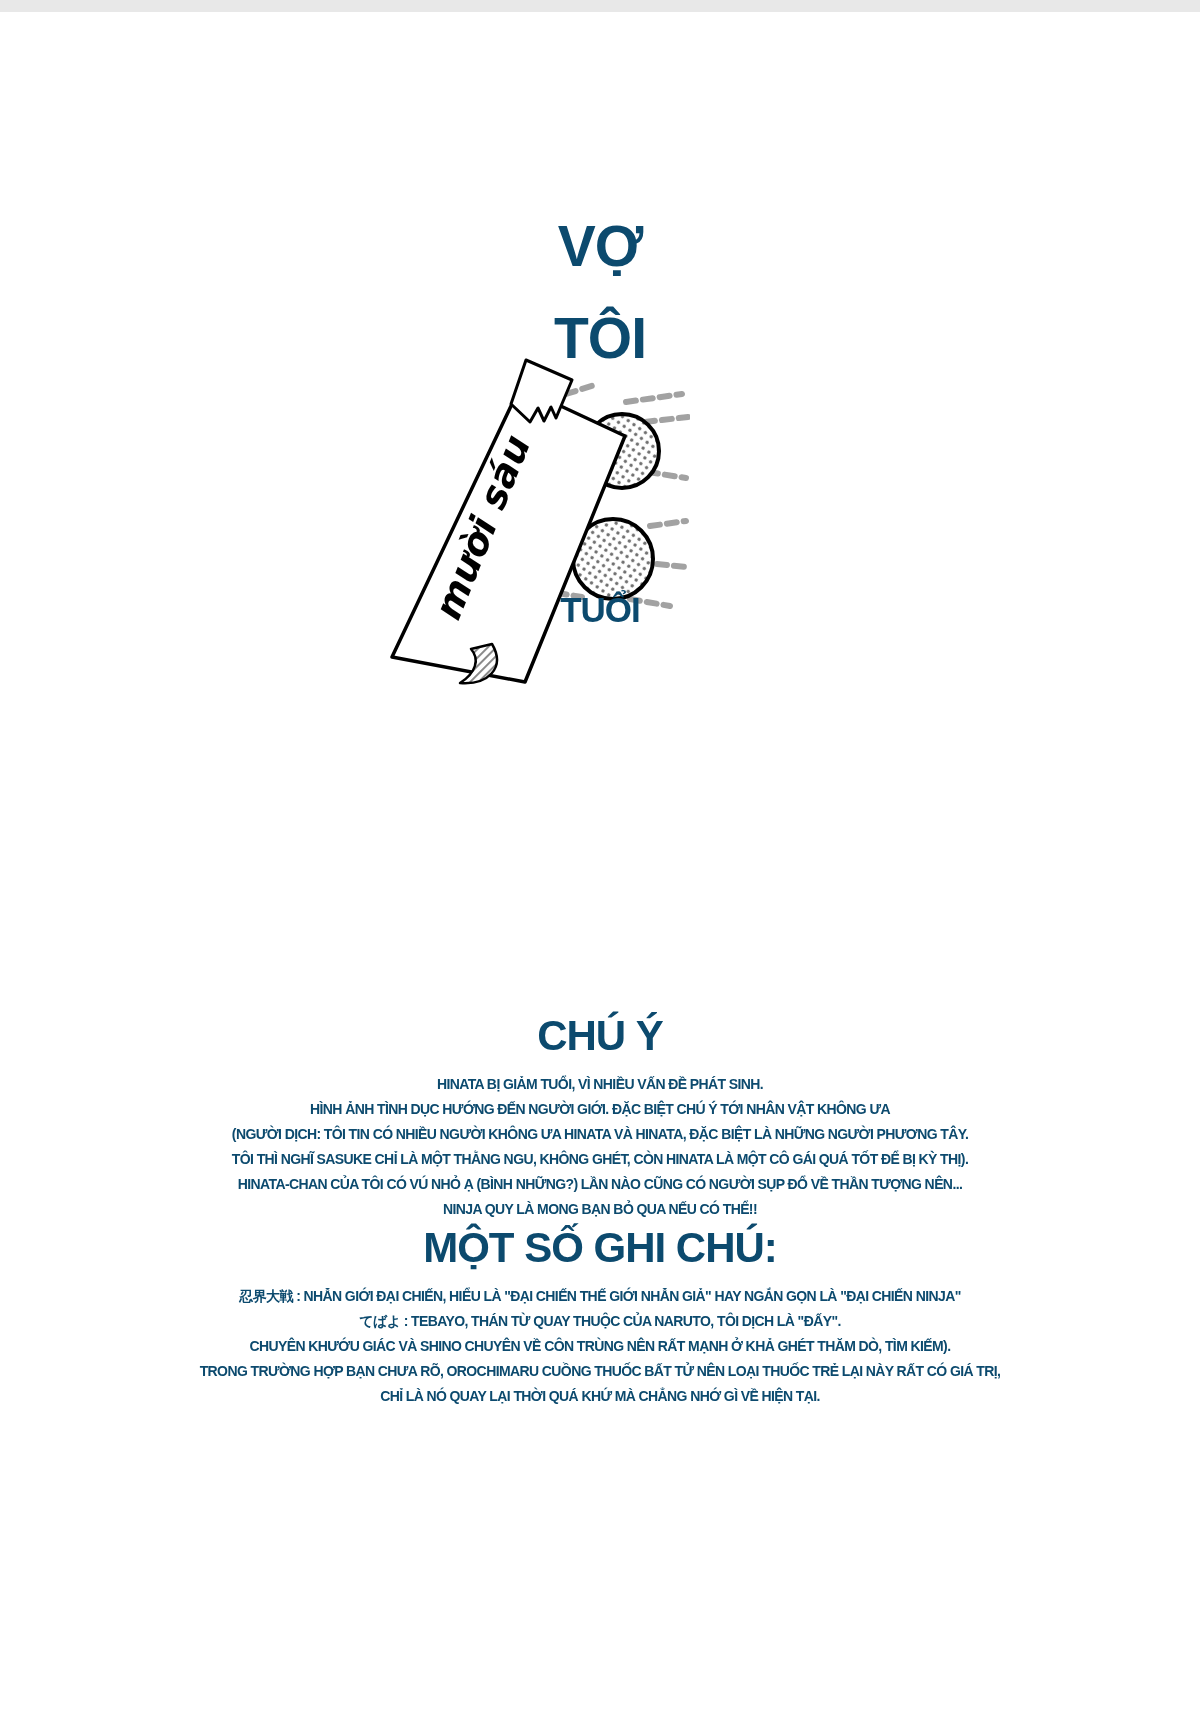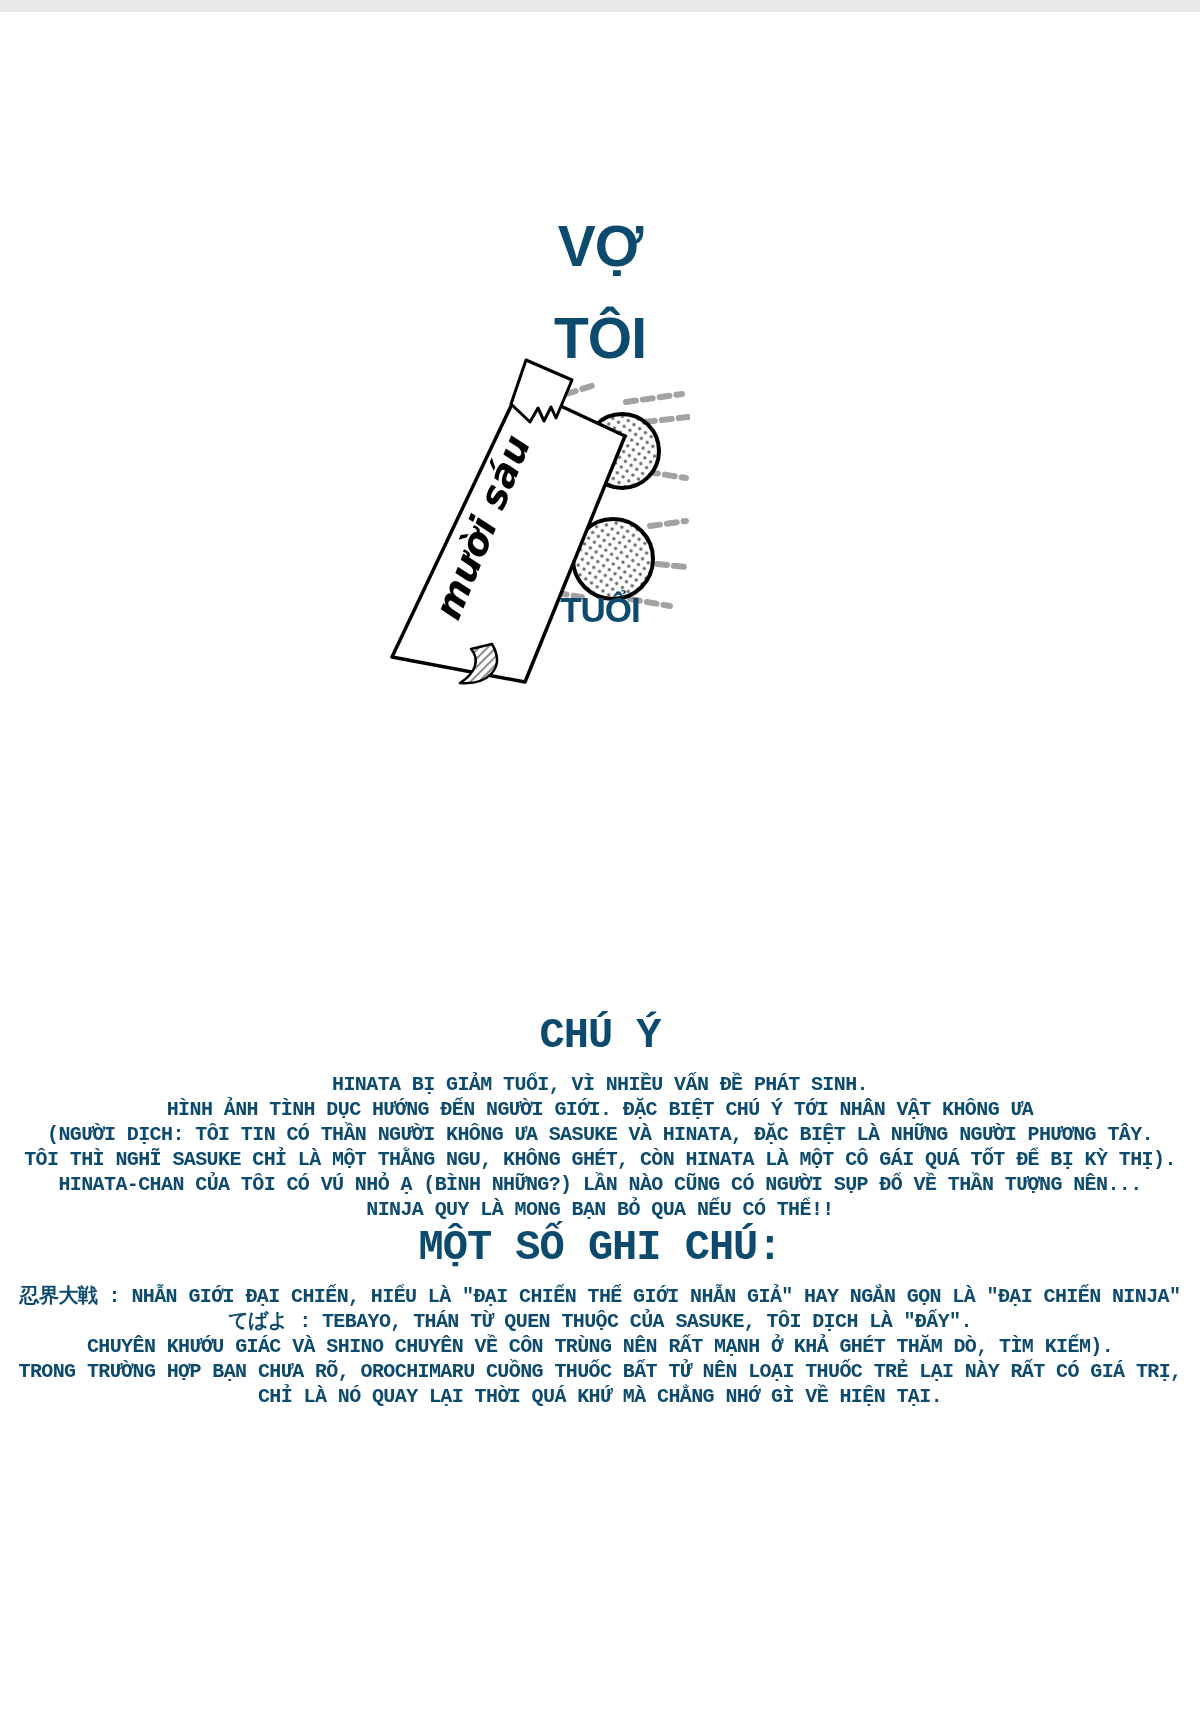--- a/index.html
+++ b/index.html
@@ -25,34 +25,33 @@
   }
   .w1 { top: 206px; font-size: 57px; }
   .w2 { top: 298px; font-size: 57px; }
   .w3 { top: 580px; font-size: 35px; }
   .banner { position: absolute; left: 330px; top: 342px; }
   .textblock {
     position: absolute;
     left: 0;
     width: 100%;
     text-align: center;
-    font-family: Liberation Mono, monospace;
   }
   .notice { top: 1000px; }
   .notes  { top: 1212px; }
   .textblock h1 {
     margin: 0 0 12px 0;
     font-size: 42px;
     font-weight: bold;
     letter-spacing: -1px;
     line-height: 48px;
     white-space: nowrap;
   }
   .textblock .line {
-    font-size: 20px;
+    font-size: 14px;
     font-weight: bold;
     letter-spacing: -0.6px;
     line-height: 25px;
     white-space: nowrap;
   }
 </style>
 </head>
 <body>
 
 <div class="page">
@@ -94,28 +93,28 @@
 
     <text transform="translate(128,268) rotate(-68)" font-size="38" font-style="italic" font-weight="bold" fill="#000000" font-family="DejaVu Sans, sans-serif">mười sáu</text>
   </svg>
 
   <div class="title-word w3">TUỔI</div>
 
   <section class="textblock notice" style="position:absolute;">
     <h1>CHÚ Ý</h1>
     <div class="line">HINATA BỊ GIẢM TUỔI, VÌ NHIỀU VẤN ĐỀ PHÁT SINH.</div>
     <div class="line">HÌNH ẢNH TÌNH DỤC HƯỚNG ĐẾN NGƯỜI GIỚI. ĐẶC BIỆT CHÚ Ý TỚI NHÂN VẬT KHÔNG ƯA</div>
-    <div class="line">(NGƯỜI DỊCH: TÔI TIN CÓ THẦN NGƯỜI KHÔNG ƯA SASUKE VÀ HINATA, ĐẶC BIỆT LÀ NHỮNG NGƯỜI PHƯƠNG TÂY.</div>
+    <div class="line">(NGƯỜI DỊCH: TÔI TIN CÓ NHIỀU NGƯỜI KHÔNG ƯA HINATA VÀ HINATA, ĐẶC BIỆT LÀ NHỮNG NGƯỜI PHƯƠNG TÂY.</div>
     <div class="line">TÔI THÌ NGHĨ SASUKE CHỈ LÀ MỘT THẰNG NGU, KHÔNG GHÉT, CÒN HINATA LÀ MỘT CÔ GÁI QUÁ TỐT ĐỂ BỊ KỲ THỊ).</div>
     <div class="line">HINATA-CHAN CỦA TÔI CÓ VÚ NHỎ Ạ (BÌNH NHỮNG?) LẦN NÀO CŨNG CÓ NGƯỜI SỤP ĐỔ VỀ THẦN TƯỢNG NÊN...</div>
     <div class="line">NINJA QUY LÀ MONG BẠN BỎ QUA NẾU CÓ THỂ!!</div>
   </section>
 
   <section class="textblock notes" style="position:absolute;">
     <h1>MỘT SỐ GHI CHÚ:</h1>
     <div class="line">忍界大戦 : NHẪN GIỚI ĐẠI CHIẾN, HIỂU LÀ "ĐẠI CHIẾN THẾ GIỚI NHẪN GIẢ" HAY NGẮN GỌN LÀ "ĐẠI CHIẾN NINJA"</div>
-    <div class="line">てばよ : TEBAYO, THÁN TỪ QUEN THUỘC CỦA SASUKE, TÔI DỊCH LÀ "ĐẤY".</div>
+    <div class="line">てばよ : TEBAYO, THÁN TỪ QUAY THUỘC CỦA NARUTO, TÔI DỊCH LÀ "ĐẤY".</div>
     <div class="line">CHUYÊN KHƯỚU GIÁC VÀ SHINO CHUYÊN VỀ CÔN TRÙNG NÊN RẤT MẠNH Ở KHẢ GHÉT THĂM DÒ, TÌM KIẾM).</div>
     <div class="line">TRONG TRƯỜNG HỢP BẠN CHƯA RÕ, OROCHIMARU CUỒNG THUỐC BẤT TỬ NÊN LOẠI THUỐC TRẺ LẠI NÀY RẤT CÓ GIÁ TRỊ,</div>
     <div class="line">CHỈ LÀ NÓ QUAY LẠI THỜI QUÁ KHỨ MÀ CHẲNG NHỚ GÌ VỀ HIỆN TẠI.</div>
   </section>
 
 </div>
 
 </body></html>

